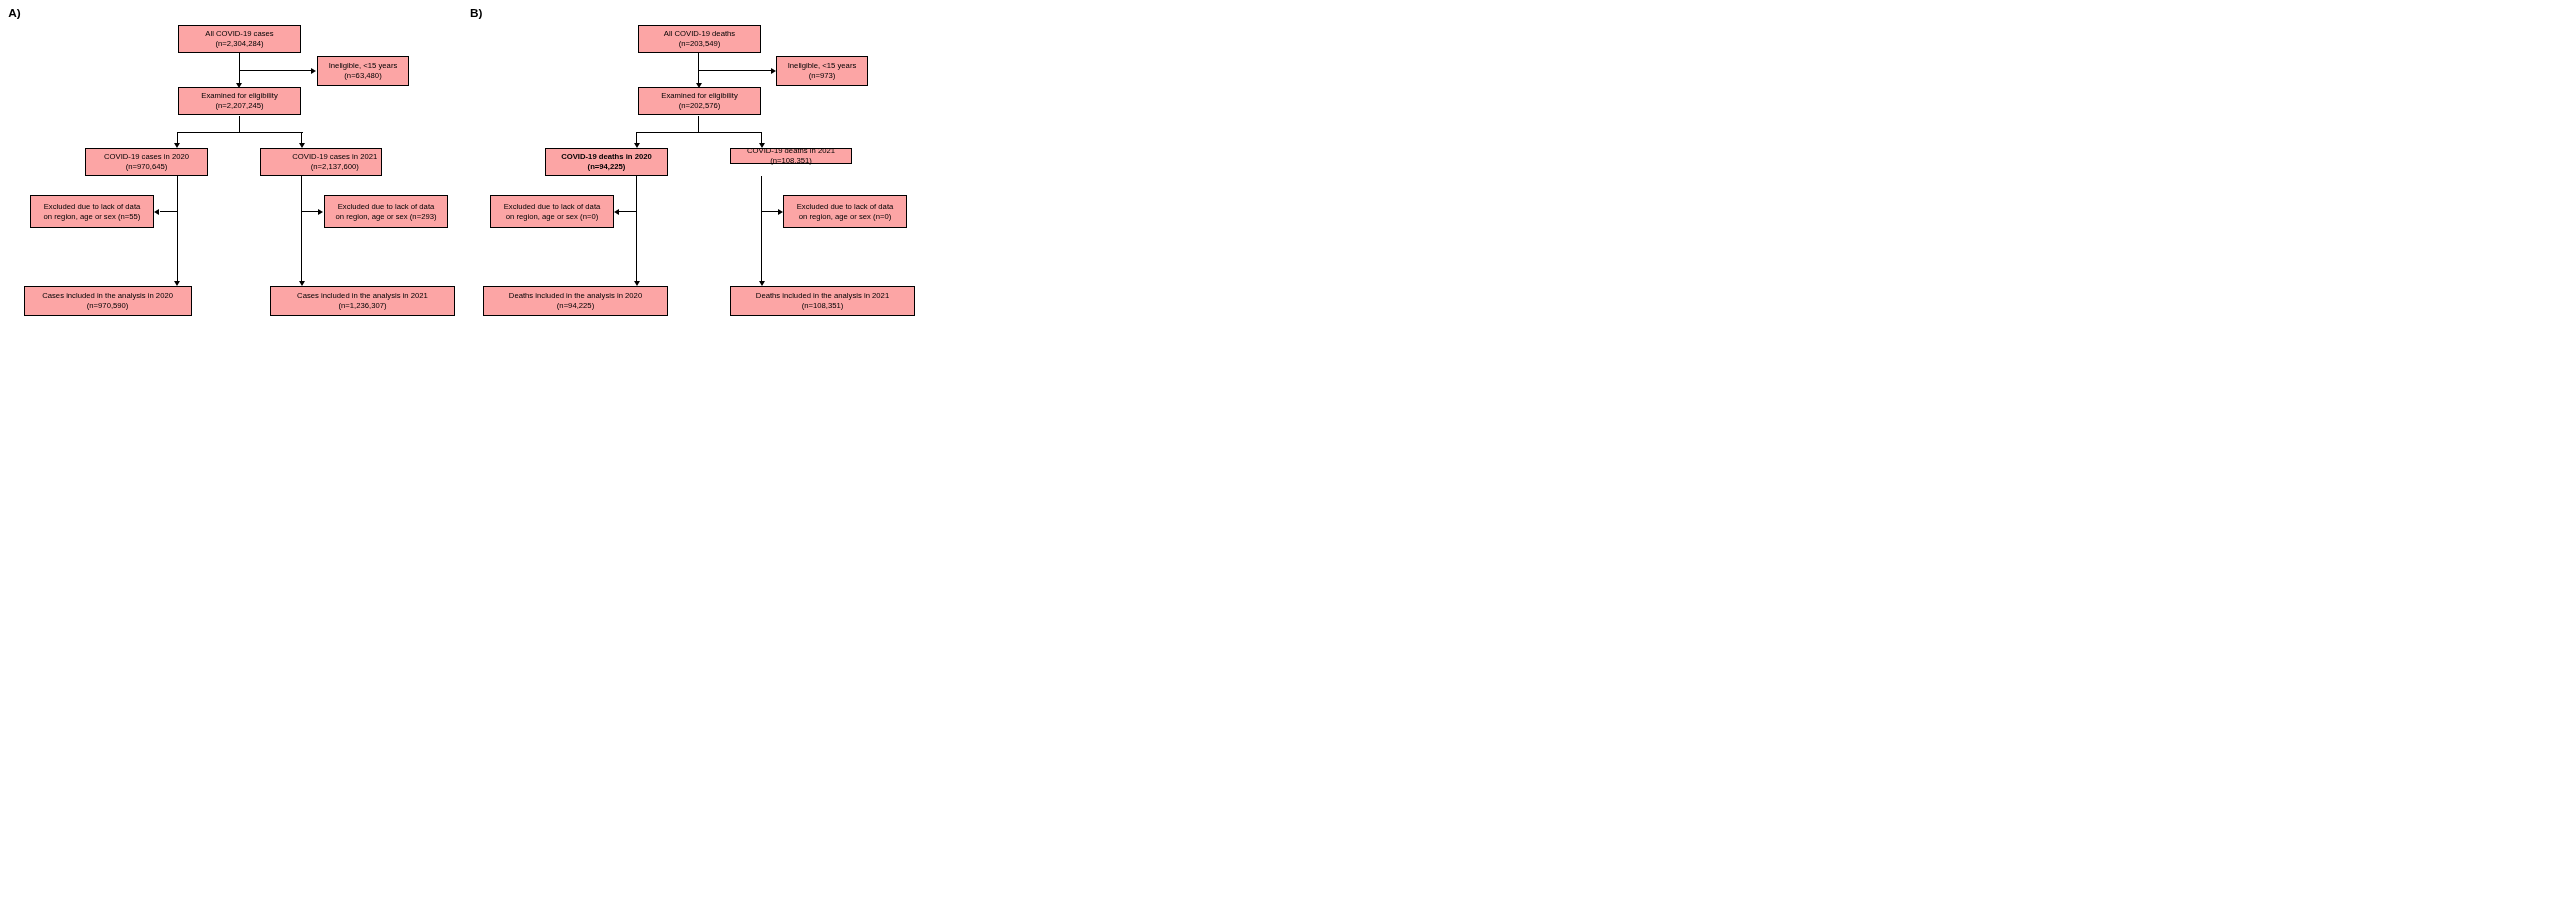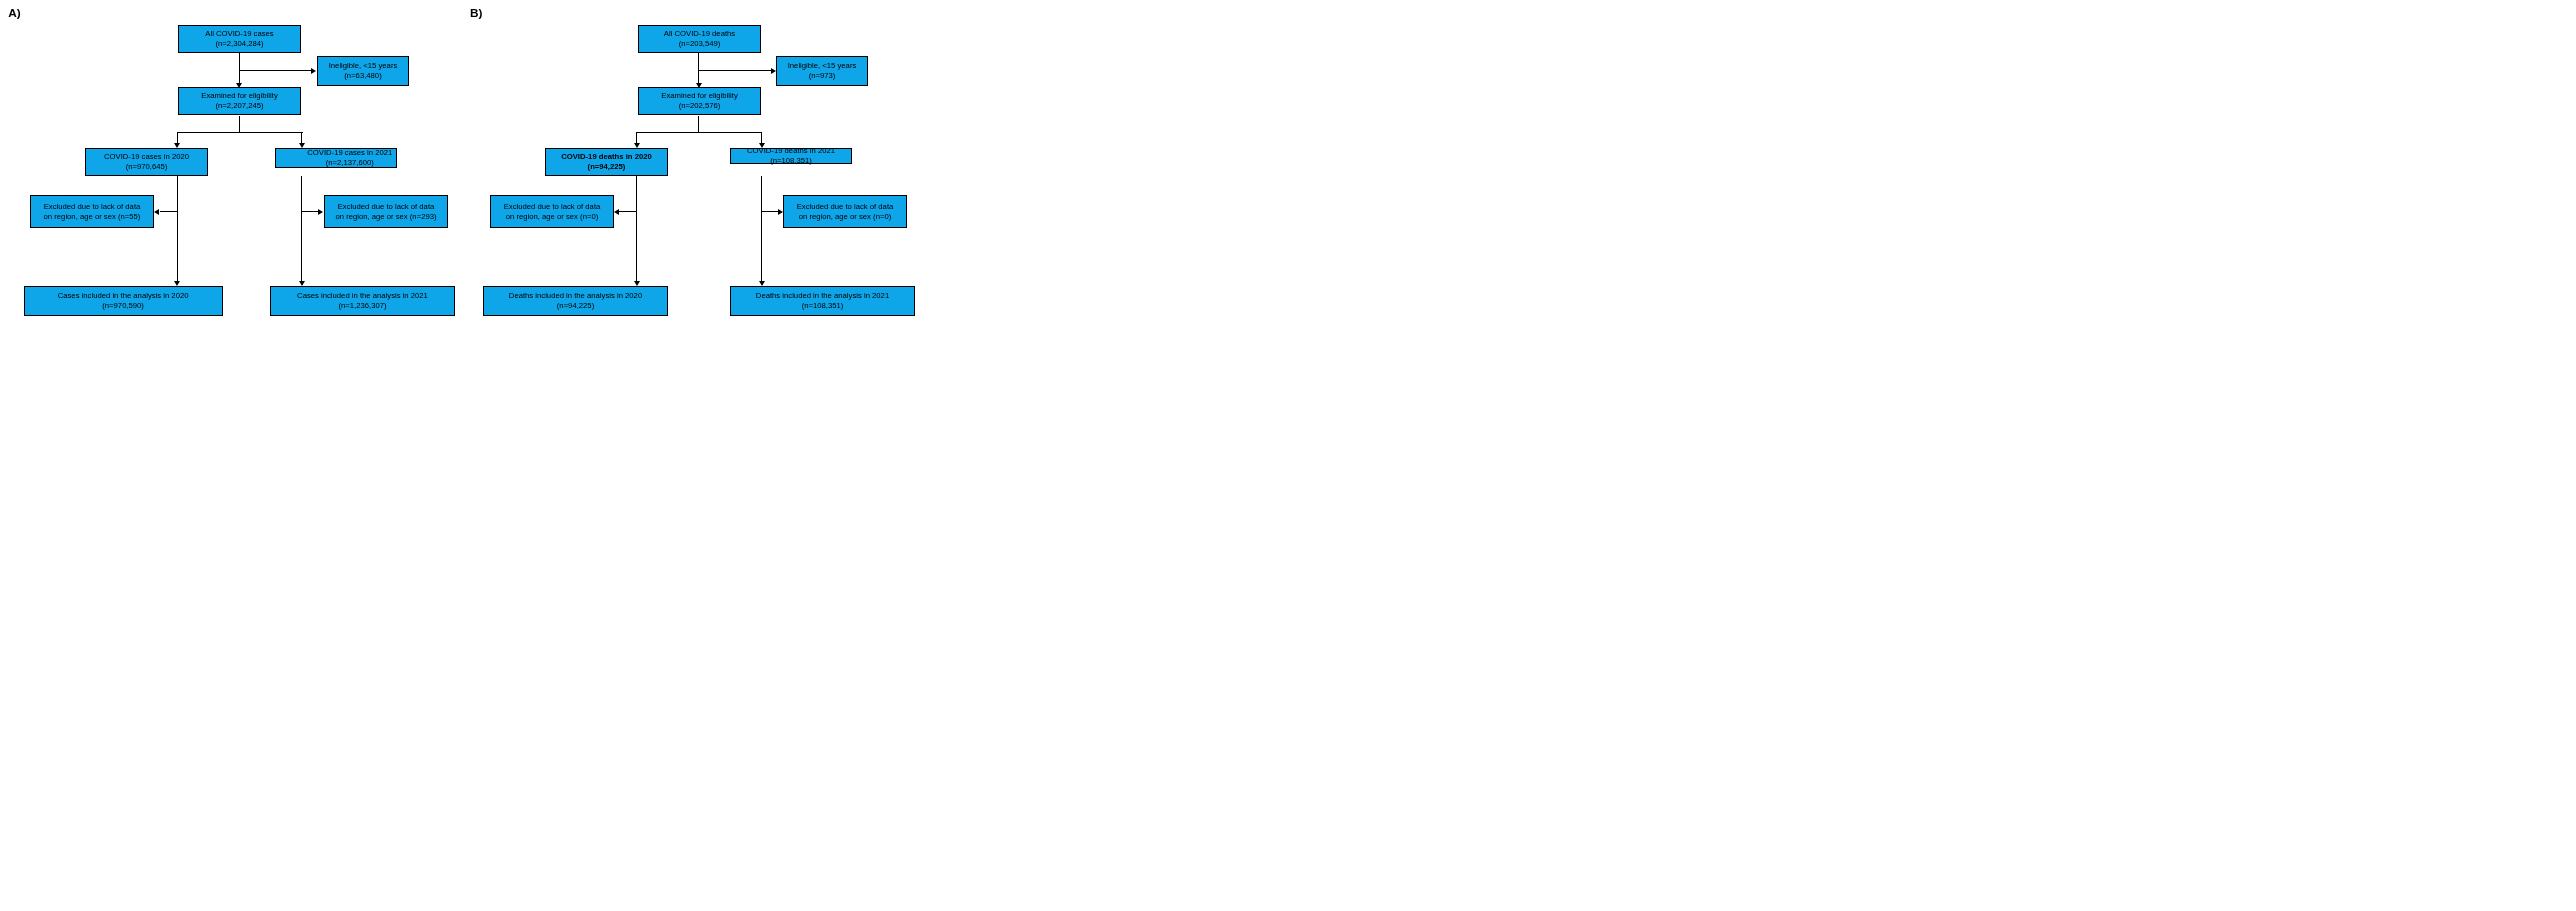--- a/index.html
+++ b/index.html
@@ -1,20 +1,20 @@
 <!DOCTYPE html>
 <html style="font-size:9.5px"><head>
 <meta charset="utf-8">
 <style>
   html,body{margin:0;padding:0;background:#ffffff;}
   body{font-family:"Liberation Sans","DejaVu Sans",sans-serif;color:#000;}
   .stage{position:relative;width:922px;height:326px;background:#fff;overflow:hidden;}
   .panel-label{position:absolute;font-size:11.8px;font-weight:bold;color:#000;}
   .fbox{
-    position:absolute;box-sizing:border-box;border:1.2px solid #000;background:#0ea5e9;
+    position:absolute;box-sizing:border-box;border:1.2px solid #000;background:#fca5a5;
     display:flex;flex-direction:column;align-items:center;justify-content:center;
     text-align:center;font-size:7.7px;line-height:1.3;padding:1.2px 2.4px;
   }
   .fbox span{display:block;white-space:nowrap;}
   .lv{position:absolute;width:1.2px;background:#000;}
   .lh{position:absolute;height:1.2px;background:#000;}
   .ad{position:absolute;width:0;height:0;border-left:3px solid transparent;border-right:3px solid transparent;border-top:5.3px solid #000;}
   .ar{position:absolute;width:0;height:0;border-top:3px solid transparent;border-bottom:3px solid transparent;border-left:5.3px solid #000;}
   .al{position:absolute;width:0;height:0;border-top:3px solid transparent;border-bottom:3px solid transparent;border-right:5.3px solid #000;}
 </style>
@@ -38,36 +38,36 @@
   <div class="fbox" style="left:178px;top:87px;width:123px;height:28px;">
     <span>Examined for eligibility</span>
     <span>(n=2,207,245)</span>
   </div>
 
   <div class="fbox" style="left:85px;top:148px;width:123px;height:28px;">
     <span>COVID-19 cases in 2020</span>
     <span>(n=970,645)</span>
   </div>
 
-  <div class="fbox" style="left:275px;top:148px;width:122px;height:20px;padding-left:30px;">
+  <div class="fbox" style="left:260px;top:148px;width:122px;height:28px;padding-left:30px;">
     <span>COVID-19 cases in 2021</span>
     <span>(n=2,137,600)</span>
   </div>
 
   <div class="fbox" style="left:30px;top:195px;width:124px;height:33px;">
     <span>Excluded due to lack of data</span>
     <span>on region, age or sex (n=55)</span>
   </div>
 
   <div class="fbox" style="left:324px;top:195px;width:124px;height:33px;">
     <span>Excluded due to lack of data</span>
     <span>on region, age or sex (n=293)</span>
   </div>
 
-  <div class="fbox" style="left:23.6px;top:286px;width:199px;height:29.5px;text-align:right;">
+  <div class="fbox" style="left:23.6px;top:286px;width:168px;height:29.5px;text-align:right;">
     <span>Cases included in the analysis in 2020</span>
     <span>(n=970,590)</span>
   </div>
 
   <div class="fbox" style="left:270px;top:286px;width:185px;height:29.5px;">
     <span>Cases included in the analysis in 2021</span>
     <span>(n=1,236,307)</span>
   </div>
 
   <div class="lv" style="left:239px;top:53px;height:29.5px;"></div>

